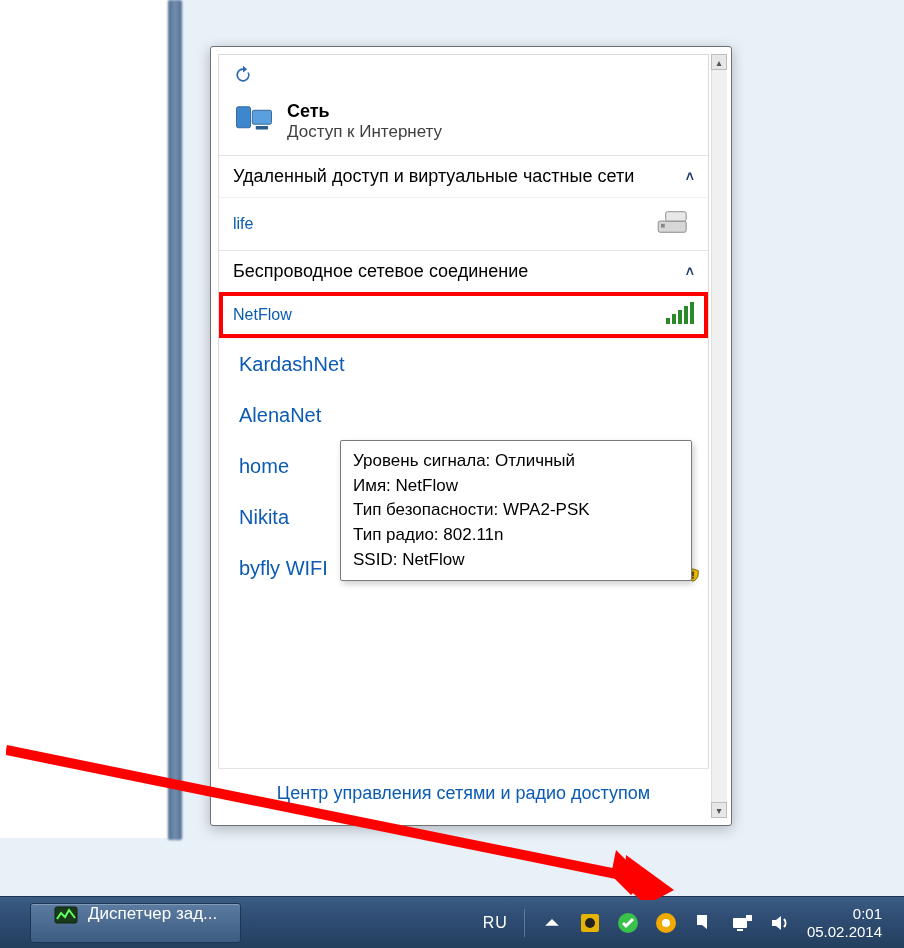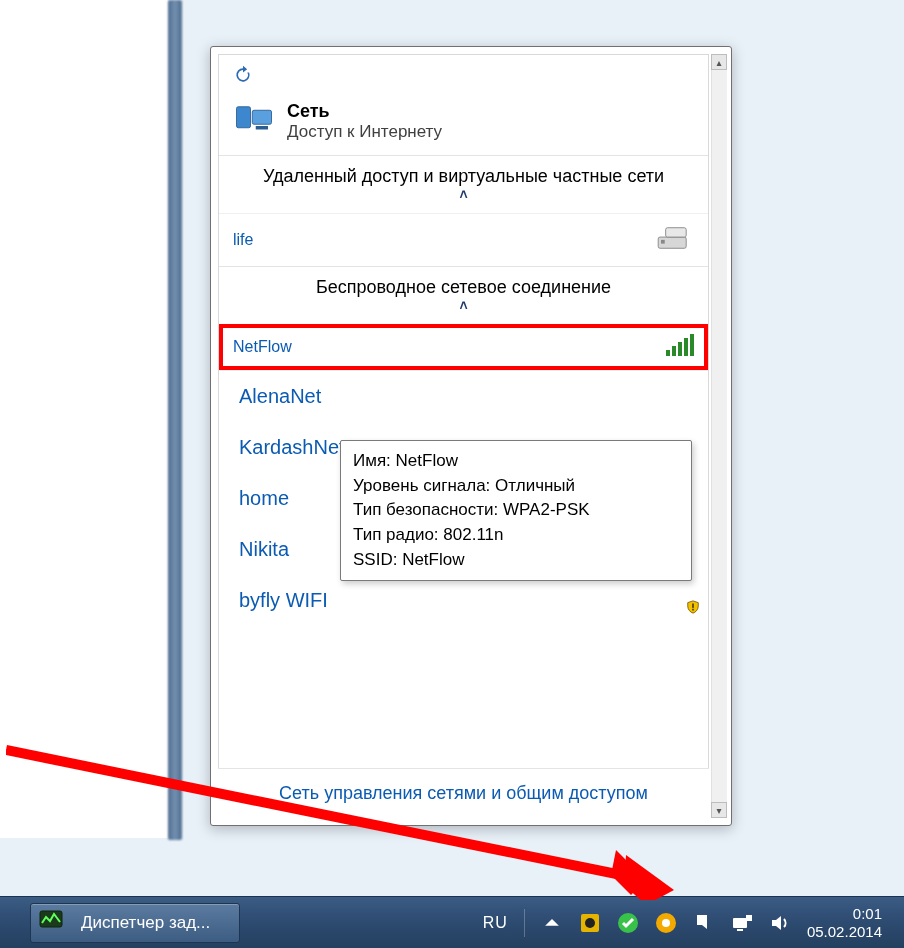--- a/index.html
+++ b/index.html
@@ -25,21 +25,21 @@
   .section { padding: 10px 14px; }
   .heading-row { display: flex; align-items: center; justify-content: space-between; color:#000; }
   .heading-row .title { font-size: 19px; }
   .refresh-icon svg { width:20px; height:20px; }
 
   .net-row { display:flex; align-items:center; gap:12px; margin-top:8px; }
   .net-icon svg { width:42px; height:42px; }
   .net-text .name { font-weight:600; font-size:18px; }
   .net-text .sub  { font-size:17px; color:#404040; }
 
-  .cat-row { display:flex; align-items:center; justify-content:space-between; padding:10px 14px; border-top:1px solid #e4e4e4; font-size:18px;flex-direction:column; }
+  .cat-row { display:flex; align-items:center; justify-content:space-between; padding:10px 14px; border-top:1px solid #e4e4e4; font-size:18px; }
   .chevup { font-size:14px; color:#1e3a6e; font-weight:bold; }
 
   .conn-item { display:flex; align-items:center; justify-content:space-between; padding:10px 14px; border-top:1px solid #f0f0f0; color:#0b5bb3; font-size:16px; }
   .conn-item.selected { border:4px solid #ff0000; padding:6px 10px; color:#0b5bb3; }
   .conn-item .bars svg { width:28px; height:22px; }
   .modem-icon svg{width:38px;height:28px;}
 
   .wifi-list .wifi-row { display:flex; align-items:center; justify-content:space-between;
         padding:14px 14px 14px 20px; color:#0b5bb3; font-size:20px; }
   .wifi-list { border-top:1px solid #f0f0f0; }
@@ -50,23 +50,23 @@
 
   
   .tooltip { position:absolute; left:340px; top:440px; width:352px;
         background:#fff; border:1px solid #7a7a7a; border-radius:2px; padding:8px 12px;
         font-size:17px; line-height:1.45; box-shadow:2px 3px 6px rgba(0,0,0,.2); z-index:50; }
 
   
   .taskbar { position:absolute; left:0; right:0; bottom:0; height:52px;
         background: linear-gradient(180deg,#3b5c84 0%, #2d4a70 50%, #24405f 100%);
         display:flex; align-items:center; color:#fff; border-top:1px solid #1b3350; z-index:60; }
-  .task-btn { margin-left:30px; height:40px; min-width:210px; padding:0 8px;
+  .task-btn { margin-left:30px; height:40px; min-width:210px; padding:0 23px;
         background: linear-gradient(180deg,#5c7ba1 0%, #3d5c82 100%);
-        border:1px solid #1e3552; border-radius:3px; display:flex; align-items:center; gap:18px;
+        border:1px solid #1e3552; border-radius:3px; display:flex; align-items:flex-start; gap:10px;
         box-shadow: inset 0 1px 0 rgba(255,255,255,.25); color:#fff; font-size:17px; }
   .task-btn .appicon svg{width:24px;height:24px;}
   .tray { margin-left:auto; display:flex; align-items:center; gap:16px; padding-right:22px; height:100%; }
   .tray .lang { font-size:16px; letter-spacing:1px; }
   .tray .sep { width:1px; height:28px; background:rgba(255,255,255,.25); }
   .tray .ic { width:22px; height:22px; display:flex; align-items:center; justify-content:center; }
   .tray .ic svg { width:22px; height:22px; }
   .clock { text-align:right; font-size:15px; line-height:1.15; }
 
   
@@ -135,56 +135,56 @@
             <rect x="6" y="12" width="4" height="10"></rect>
             <rect x="12" y="8" width="4" height="14"></rect>
             <rect x="18" y="4" width="4" height="18"></rect>
             <rect x="24" y="0" width="4" height="22"></rect>
           </svg>
       </span>
     </div>
 
     <div class="wifi-list">
       <div class="wifi-row">
+        <span>KardashNet</span>
+        <span class="bars bar-full">
+          <svg viewBox="0 0 28 22">
+              <rect x="0" y="16" width="4" height="6"></rect>
+              <rect x="6" y="12" width="4" height="10"></rect>
+              <rect x="12" y="8" width="4" height="14"></rect>
+              <rect x="18" y="4" width="4" height="18"></rect>
+              <rect x="24" y="0" width="4" height="22"></rect>
+            </svg>
+        </span>
+      </div>
+      <div class="wifi-row">
         <span>AlenaNet</span>
         <span class="bars bar-weak">
           <svg viewBox="0 0 28 22">
               <rect class="on" x="0" y="16" width="4" height="6"></rect>
               <rect class="on" x="6" y="12" width="4" height="10"></rect>
               <rect class="on" x="12" y="8" width="4" height="14"></rect>
               <rect class="on" x="18" y="4" width="4" height="18"></rect>
               <rect class="off" x="24" y="0" width="4" height="22"></rect>
             </svg>
         </span>
       </div>
       <div class="wifi-row">
-        <span>KardashNet</span>
+        <span>home</span>
         <span class="bars bar-full">
           <svg viewBox="0 0 28 22">
               <rect x="0" y="16" width="4" height="6"></rect>
               <rect x="6" y="12" width="4" height="10"></rect>
               <rect x="12" y="8" width="4" height="14"></rect>
               <rect x="18" y="4" width="4" height="18"></rect>
               <rect x="24" y="0" width="4" height="22"></rect>
             </svg>
         </span>
       </div>
       <div class="wifi-row">
-        <span>home</span>
-        <span class="bars bar-full">
-          <svg viewBox="0 0 28 22">
-              <rect x="0" y="16" width="4" height="6"></rect>
-              <rect x="6" y="12" width="4" height="10"></rect>
-              <rect x="12" y="8" width="4" height="14"></rect>
-              <rect x="18" y="4" width="4" height="18"></rect>
-              <rect x="24" y="0" width="4" height="22"></rect>
-            </svg>
-        </span>
-      </div>
-      <div class="wifi-row">
         <span>Nikita</span>
         <span class="bars bar-weak">
           <svg viewBox="0 0 28 22">
               <rect class="on" x="0" y="16" width="4" height="6"></rect>
               <rect class="on" x="6" y="12" width="4" height="10"></rect>
               <rect class="on" x="12" y="8" width="4" height="14"></rect>
               <rect class="off" x="18" y="4" width="4" height="18"></rect>
               <rect class="off" x="24" y="0" width="4" height="22"></rect>
             </svg>
         </span>
@@ -204,33 +204,33 @@
               <rect x="7" y="4" width="2" height="5" fill="#5a4200"></rect>
               <rect x="7" y="10" width="2" height="2" fill="#5a4200"></rect>
             </svg>
         </span>
       </div>
     </div>
 
   </div>
 
   <div class="footer-link">
-    <span>Сеть управления сетями и общим доступом</span>
+    <span>Центр управления сетями и радио доступом</span>
   </div>
 
   <div class="flyout-scroll">
     <div class="arrow">▴</div>
     <div class="track"></div>
     <div class="arrow bottom">▾</div>
   </div>
 </div>
 
 <div class="tooltip">
+  <div><span>Уровень сигнала: </span><span>Отличный</span></div>
   <div><span>Имя: </span><span>NetFlow</span></div>
-  <div><span>Уровень сигнала: </span><span>Отличный</span></div>
   <div><span>Тип безопасности: </span><span>WPA2-PSK</span></div>
   <div><span>Тип радио: </span><span>802.11n</span></div>
   <div><span>SSID: </span><span>NetFlow</span></div>
 </div>
 
 <svg class="arrow-overlay" viewBox="0 0 700 160">
   <line x1="0" y1="10" x2="640" y2="140" stroke="#ff0000" stroke-width="10"></line>
   <polygon points="640,140 610,110 605,135 625,155" fill="#ff0000"></polygon>
   <polygon points="668,150 620,115 618,145 640,165" fill="#ff0000"></polygon>
 </svg>

